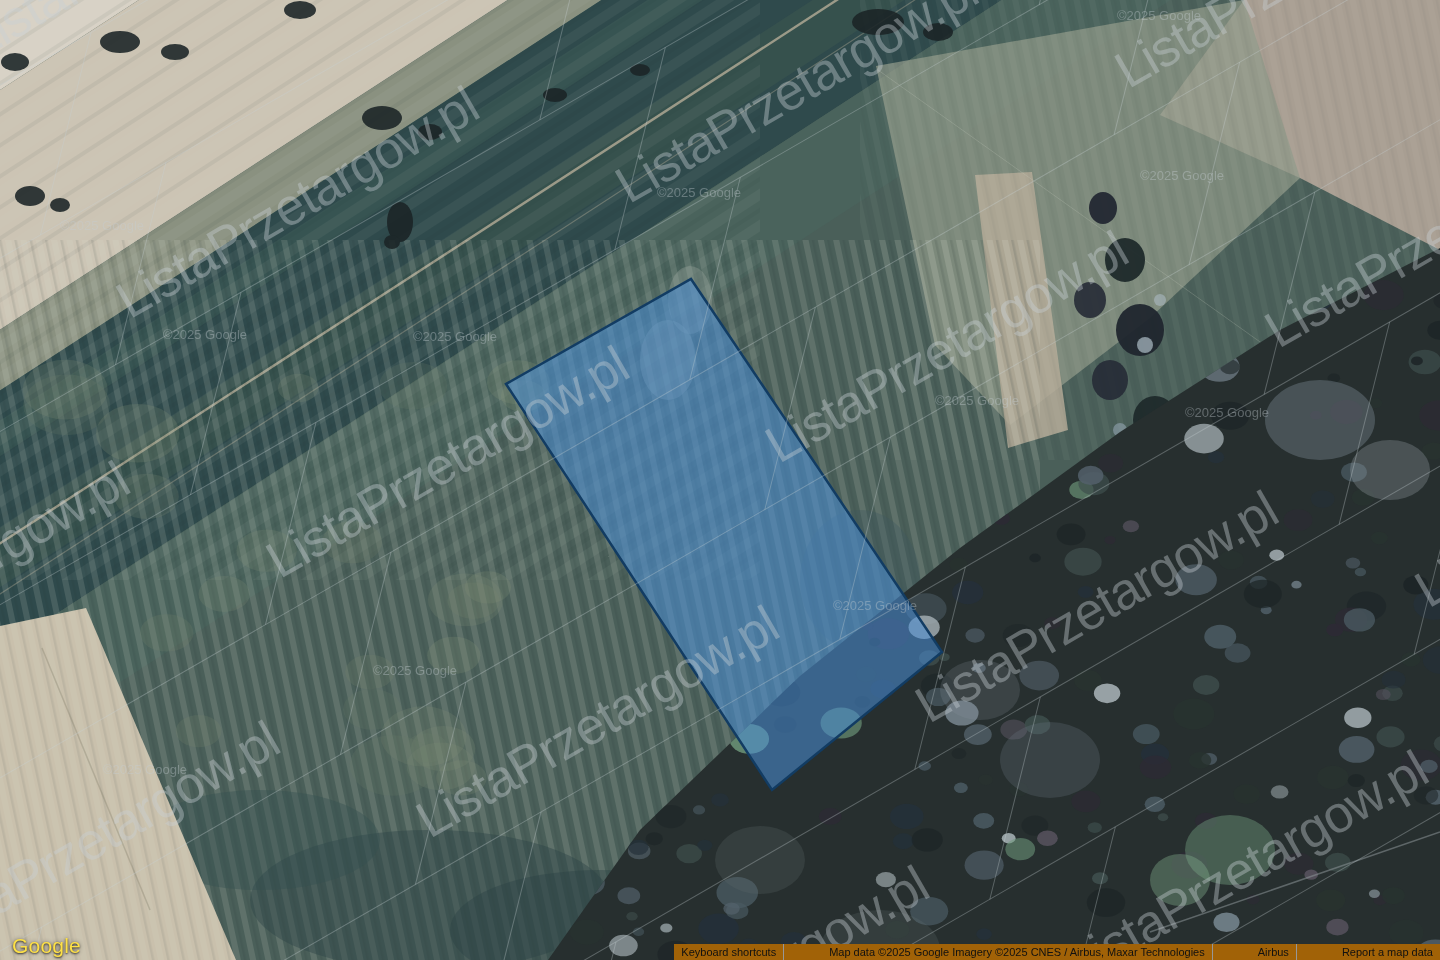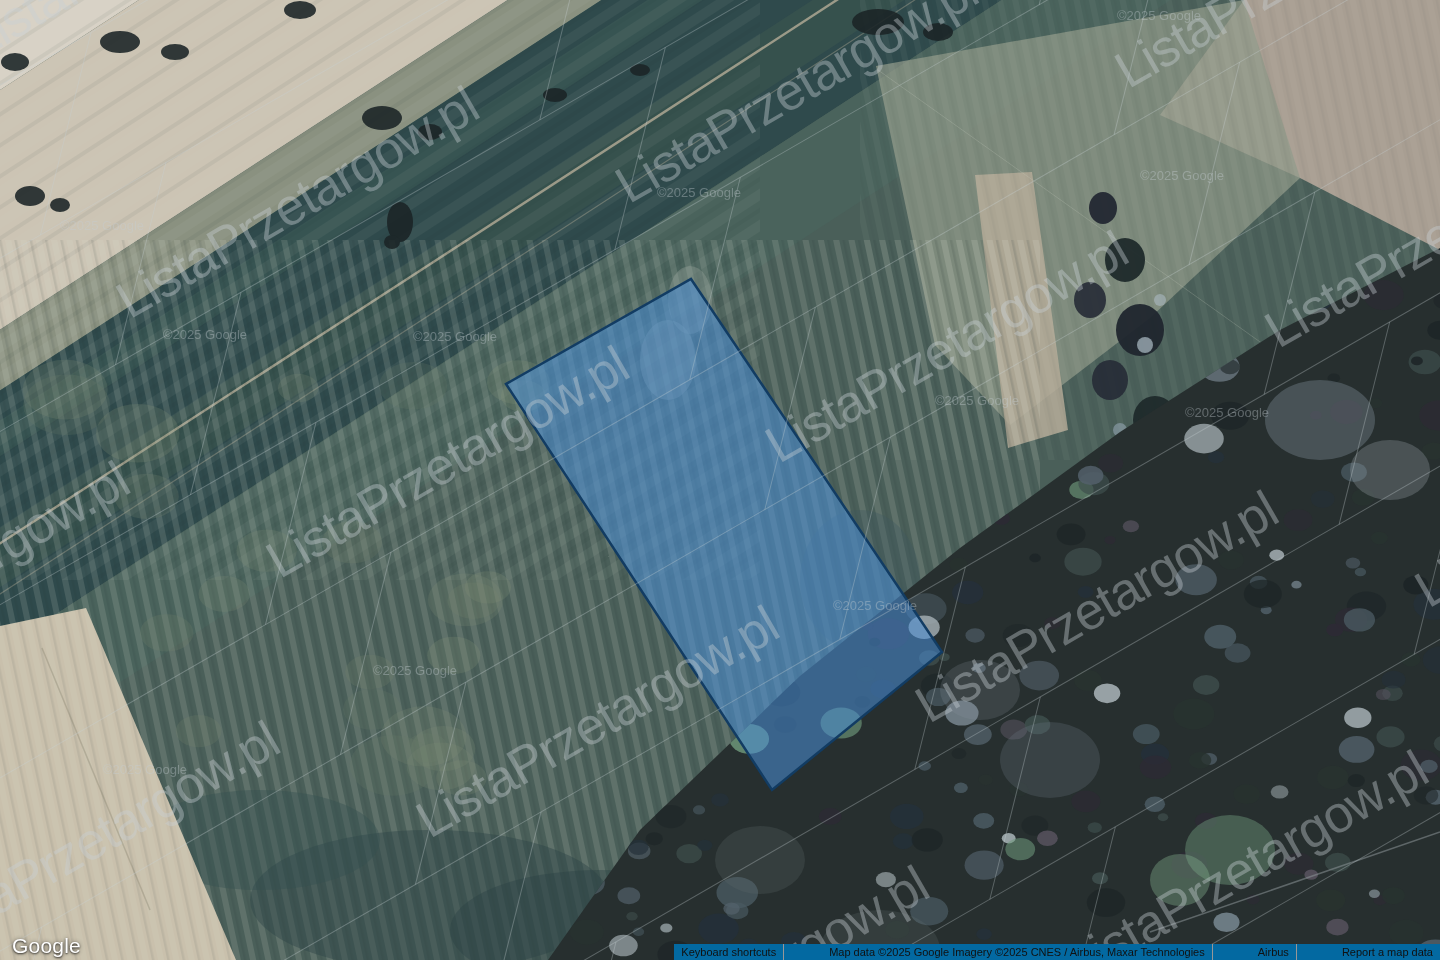--- a/index.html
+++ b/index.html
@@ -5,27 +5,27 @@
   html,body{margin:0;padding:0;background:#000;}
   .stage{position:relative;width:1440px;height:960px;overflow:hidden;
          font-family:"Liberation Sans",sans-serif;background:#4a5f59;}
   .stage svg{position:absolute;left:0;top:0;display:block;}
   
   .wm-big{font-family:"Liberation Sans",sans-serif;font-size:52px;letter-spacing:-1px;
           fill:rgba(200,208,212,0.40);}
   .wm-small{font-family:"Liberation Sans",sans-serif;font-size:13px;
             fill:rgba(198,206,210,0.38);}
   
-  .glogo{position:absolute;left:12px;bottom:4px;color:#ffffff;font-size:21px;line-height:21px;
+  .glogo{position:absolute;left:12px;bottom:4px;color:#fde047;font-size:21px;line-height:21px;
          letter-spacing:.2px;font-weight:400;
          text-shadow:0 1px 2px rgba(0,0,0,.7),0 0 4px rgba(0,0,0,.45);
          user-select:none;cursor:pointer;}
   
   .attrbar{position:absolute;right:0;bottom:0;height:16px;display:flex;align-items:stretch;
-           background:#0369a1;font-size:11px;color:#111;line-height:16px;white-space:nowrap;}
+           background:#a16207;font-size:11px;color:#111;line-height:16px;white-space:nowrap;}
   .attrbar .seg{padding:0 7px;}
   .attrbar .seg + .seg{border-left:1px solid #979797;padding-left:45px;}
   .attrbar .link{cursor:pointer;}
 </style>
 </head>
 <body>
 
 <div class="stage">
 
   <svg width="1440" height="960" viewBox="0 0 1440 960">

